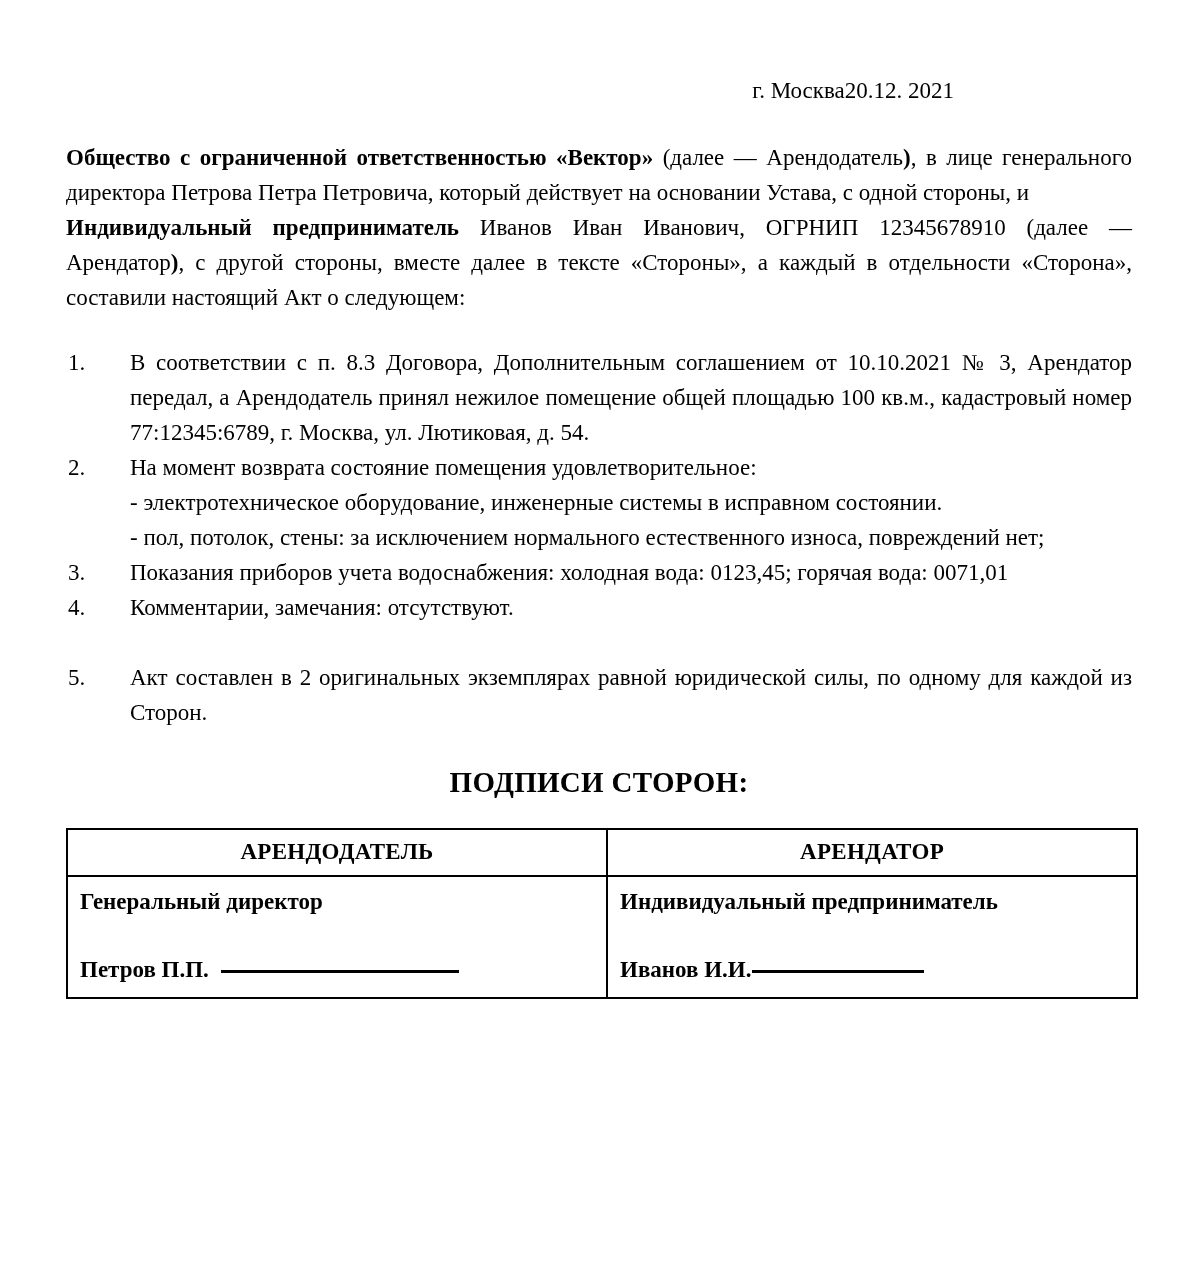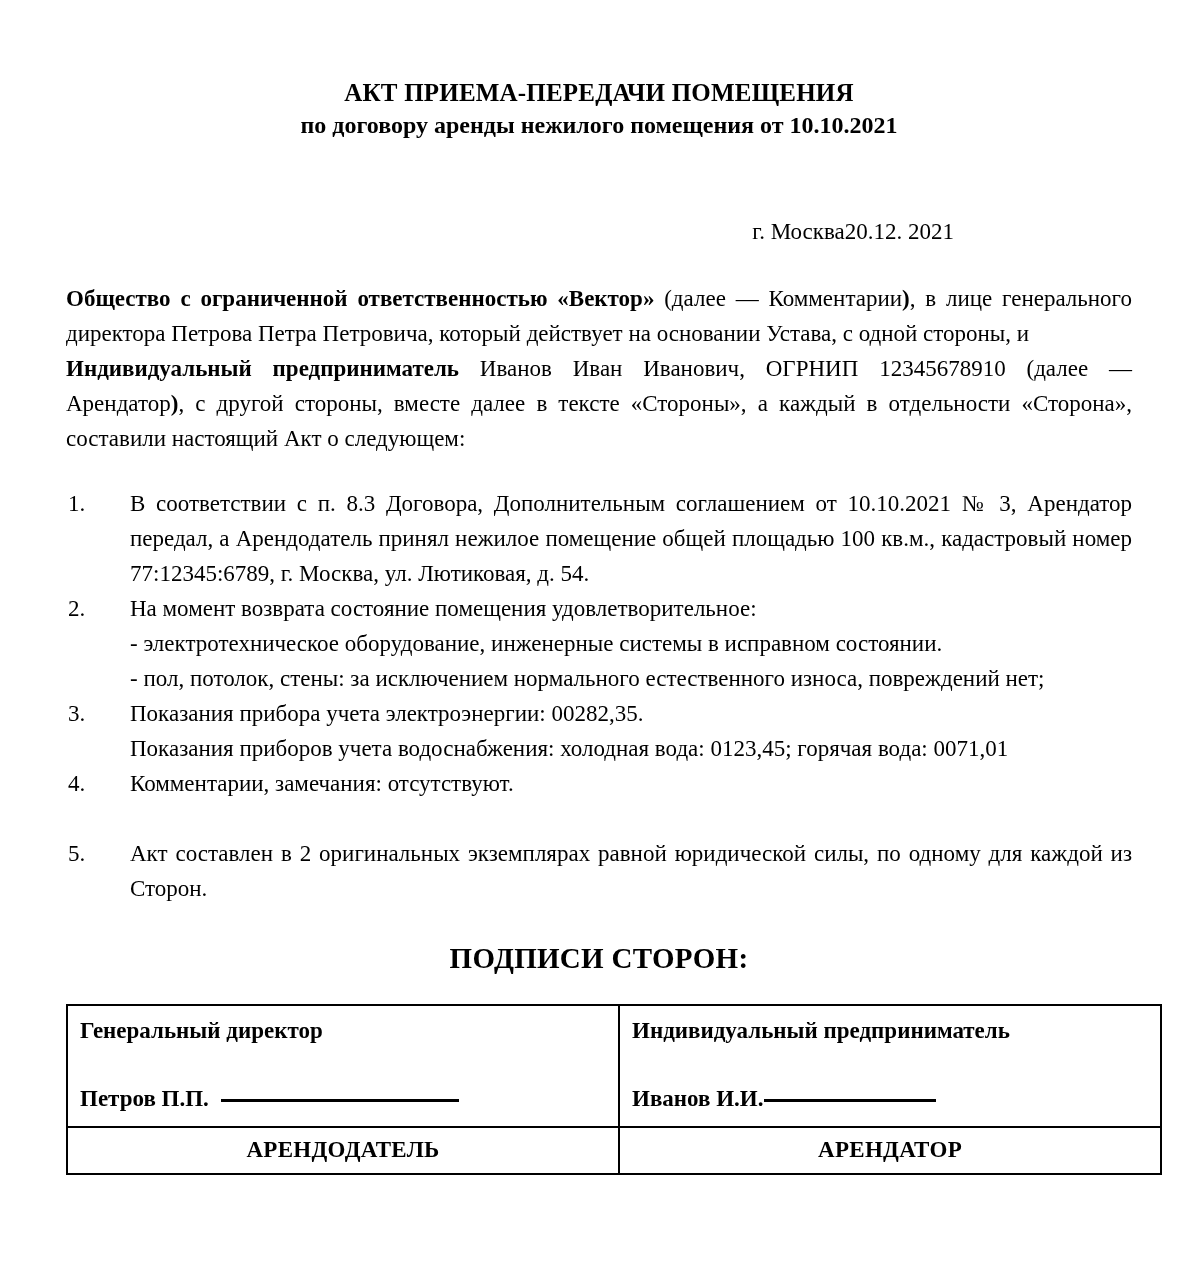--- a/index.html
+++ b/index.html
@@ -147,32 +147,28 @@
   .rule-wide { width: 238px; margin-left: 12px; }
   .rule-narrow { width: 172px; margin-left: 1px; }
   .col-left { width: 538px; }
   .col-right { width: 528px; }
 </style>
 </head>
 <body>
 
 <div class="page">
 
-  <div class="title-block">
-    <div class="title-line">АКТ ПРИЕМА-ПЕРЕДАЧИ ПОМЕЩЕНИЯ</div>
-    <div class="title-line-2">по договору аренды нежилого помещения от 10.10.2021</div>
-  </div>
 
   <div class="meta-row">
     <span class="meta-city">г. Москва</span>
     <span class="meta-date">20.12. 2021</span>
   </div>
 
   <div class="preamble">
-    <p><b>Общество с ограниченной ответственностью «Вектор»</b><span> (далее — Комментарии</span><b>)</b><span>, в лице генерального директора Петрова Петра Петровича, который действует на основании Устава, с одной стороны, и</span></p>
+    <p><b>Общество с ограниченной ответственностью «Вектор»</b><span> (далее — Арендодатель</span><b>)</b><span>, в лице генерального директора Петрова Петра Петровича, который действует на основании Устава, с одной стороны, и</span></p>
     <p class="p2"><b>Индивидуальный предприниматель</b><span> Иванов Иван Иванович, ОГРНИП 12345678910 (далее — Арендатор</span><b>)</b><span>, с другой стороны, вместе далее в тексте «Стороны», а каждый в отдельности «Сторона», составили настоящий Акт о следующем:</span></p>
   </div>
 
   <div class="clauses">
 
     <div class="clause">
       <div class="clause-num">1.</div>
       <div class="clause-body">В соответствии с п. 8.3 Договора, Дополнительным соглашением от 10.10.2021 № 3, Арендатор передал, а Арендодатель принял нежилое помещение общей площадью 100 кв.м., кадастровый номер 77:12345:6789, г. Москва, ул. Лютиковая, д. 54.</div>
     </div>
 
@@ -181,21 +177,20 @@
       <div class="clause-body">
         <span class="cont nojust">На момент возврата состояние помещения удовлетворительное:</span>
         <span class="sub nojust">- электротехническое оборудование, инженерные системы в исправном состоянии.</span>
         <span class="sub">- пол, потолок, стены: за исключением нормального естественного износа, повреждений нет;</span>
       </div>
     </div>
 
     <div class="clause">
       <div class="clause-num">3.</div>
       <div class="clause-body">
-        <span class="cont nojust">Показания прибора учета электроэнергии: 00282,35.</span>
         <span class="cont nojust">Показания приборов учета водоснабжения: холодная вода: 0123,45; горячая вода: 0071,01</span>
       </div>
     </div>
 
     <div class="clause">
       <div class="clause-num">4.</div>
       <div class="clause-body nojust">Комментарии, замечания: отсутствуют.</div>
     </div>
 
     <div class="gap-row"></div>
@@ -204,30 +199,30 @@
       <div class="clause-num">5.</div>
       <div class="clause-body">Акт составлен в 2 оригинальных экземплярах равной юридической силы, по одному для каждой из Сторон.</div>
     </div>
 
   </div>
 
   <div class="sig-heading">ПОДПИСИ СТОРОН:</div>
 
   <table class="sig-table">
     <tbody>
+      <tr>
+        <td class="head-cell col-left">АРЕНДОДАТЕЛЬ</td>
+        <td class="head-cell col-right">АРЕНДАТОР</td>
+      </tr>
       <tr>
         <td class="body-cell col-left">
           <span class="sig-role">Генеральный директор</span>
           <span class="sig-name-row"><span>Петров П.П.</span><span class="sig-rule rule-wide"></span></span>
         </td>
         <td class="body-cell col-right">
           <span class="sig-role">Индивидуальный предприниматель</span>
           <span class="sig-name-row"><span>Иванов И.И.</span><span class="sig-rule rule-narrow"></span></span>
         </td>
       </tr>
-      <tr>
-        <td class="head-cell col-left">АРЕНДОДАТЕЛЬ</td>
-        <td class="head-cell col-right">АРЕНДАТОР</td>
-      </tr>
     </tbody>
   </table>
 
 </div>
 
 </body></html>

